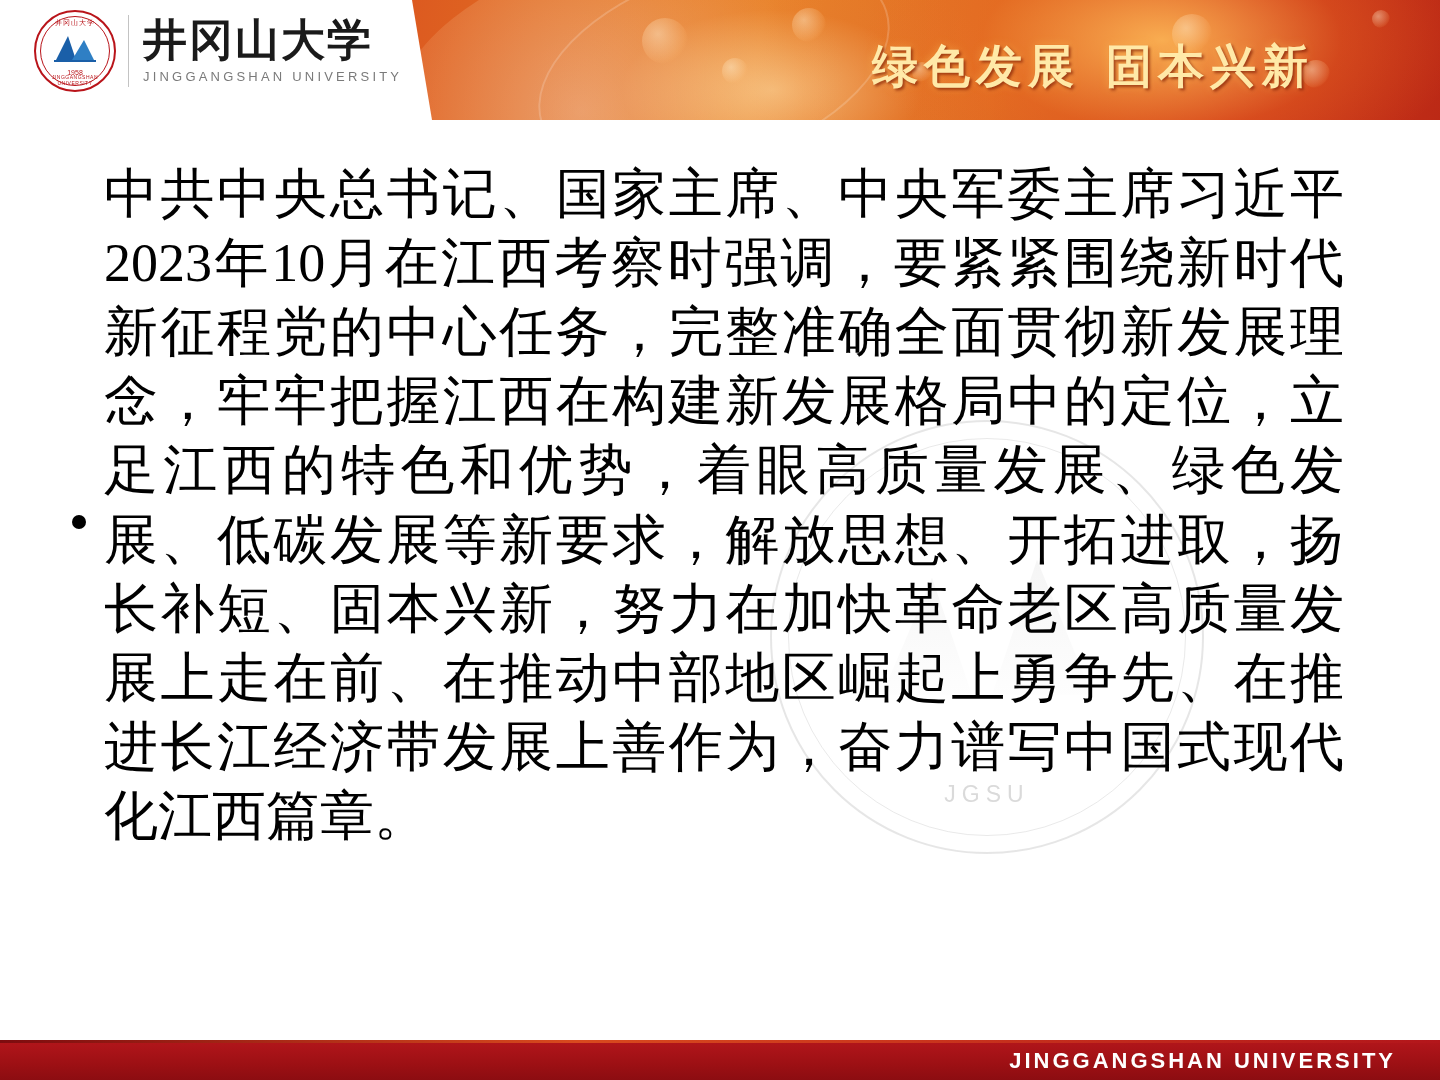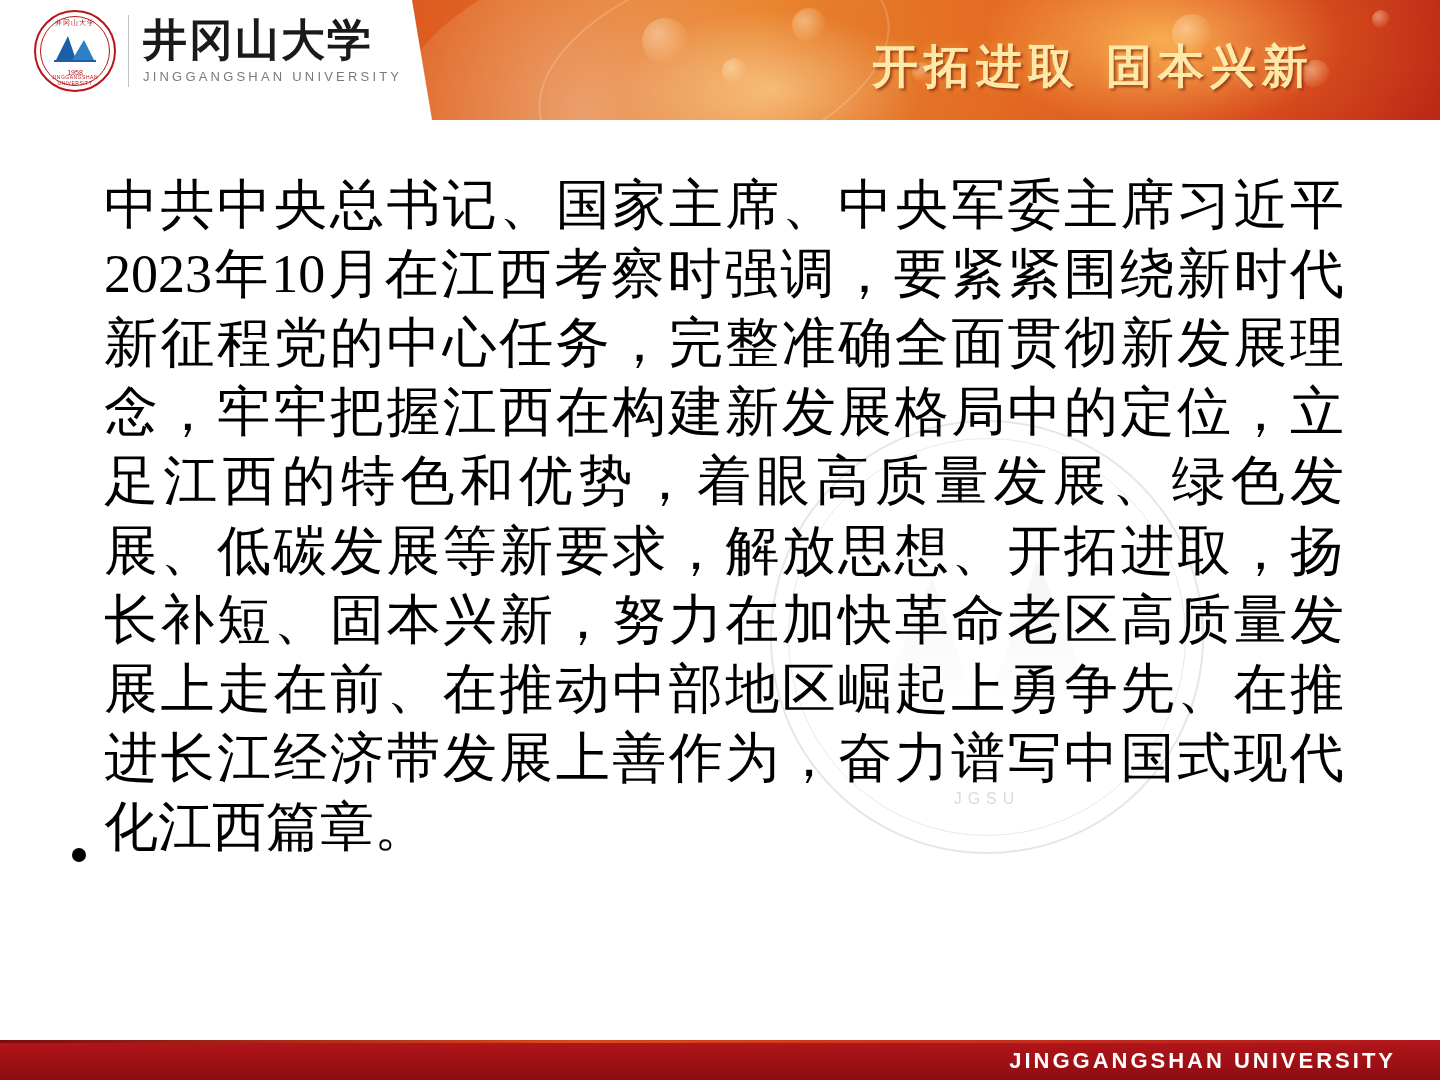--- a/index.html
+++ b/index.html
@@ -227,33 +227,33 @@
     background:
       linear-gradient(180deg, rgba(225,225,225,0.45), rgba(240,240,240,0.1));
     clip-path: polygon(8% 100%, 28% 22%, 44% 100%, 52% 100%, 70% 10%, 92% 100%);
     opacity: 0.8;
   }
   .watermark-text {
     position: absolute;
     bottom: 44px;
     width: 100%;
     text-align: center;
-    font-size: 16px;
+    font-size: 23px;
     letter-spacing: 6px;
     color: rgba(205,205,205,0.75);
     font-family: "Liberation Sans", sans-serif;
   }
 
   .bullet-row {
     position: absolute;
-    top: 51px;
+    top: 40px;
     left: 72px;
     width: 1300px;
     display: flex;
-    align-items: flex-end;
+    align-items: center;
   }
   .bullet-dot {
     width: 14px;
     height: 14px;
     border-radius: 50%;
     background: #000000;
     margin-top: 32px;
     margin-right: 18px;
     flex: 0 0 auto;
   }
@@ -329,21 +329,21 @@
         <span class="year">1958</span>
         <span class="bot-en">JINGGANGSHAN UNIVERSITY</span>
       </div>
       <div class="logo-text">
         <div class="logo-cn">井冈山大学</div>
         <div class="logo-en">JINGGANGSHAN  UNIVERSITY</div>
       </div>
     </div>
 
     <div class="motto">
-      <span>开拓进取</span><span class="gap"></span><span>固本兴新</span>
+      <span>绿色发展</span><span class="gap"></span><span>固本兴新</span>
     </div>
 
     <div class="header-bottom-line"></div>
   </div>
 
   <div class="content">
     <div class="watermark">
       <div class="watermark-inner"></div>
       <div class="watermark-text">JGSU</div>
     </div>

